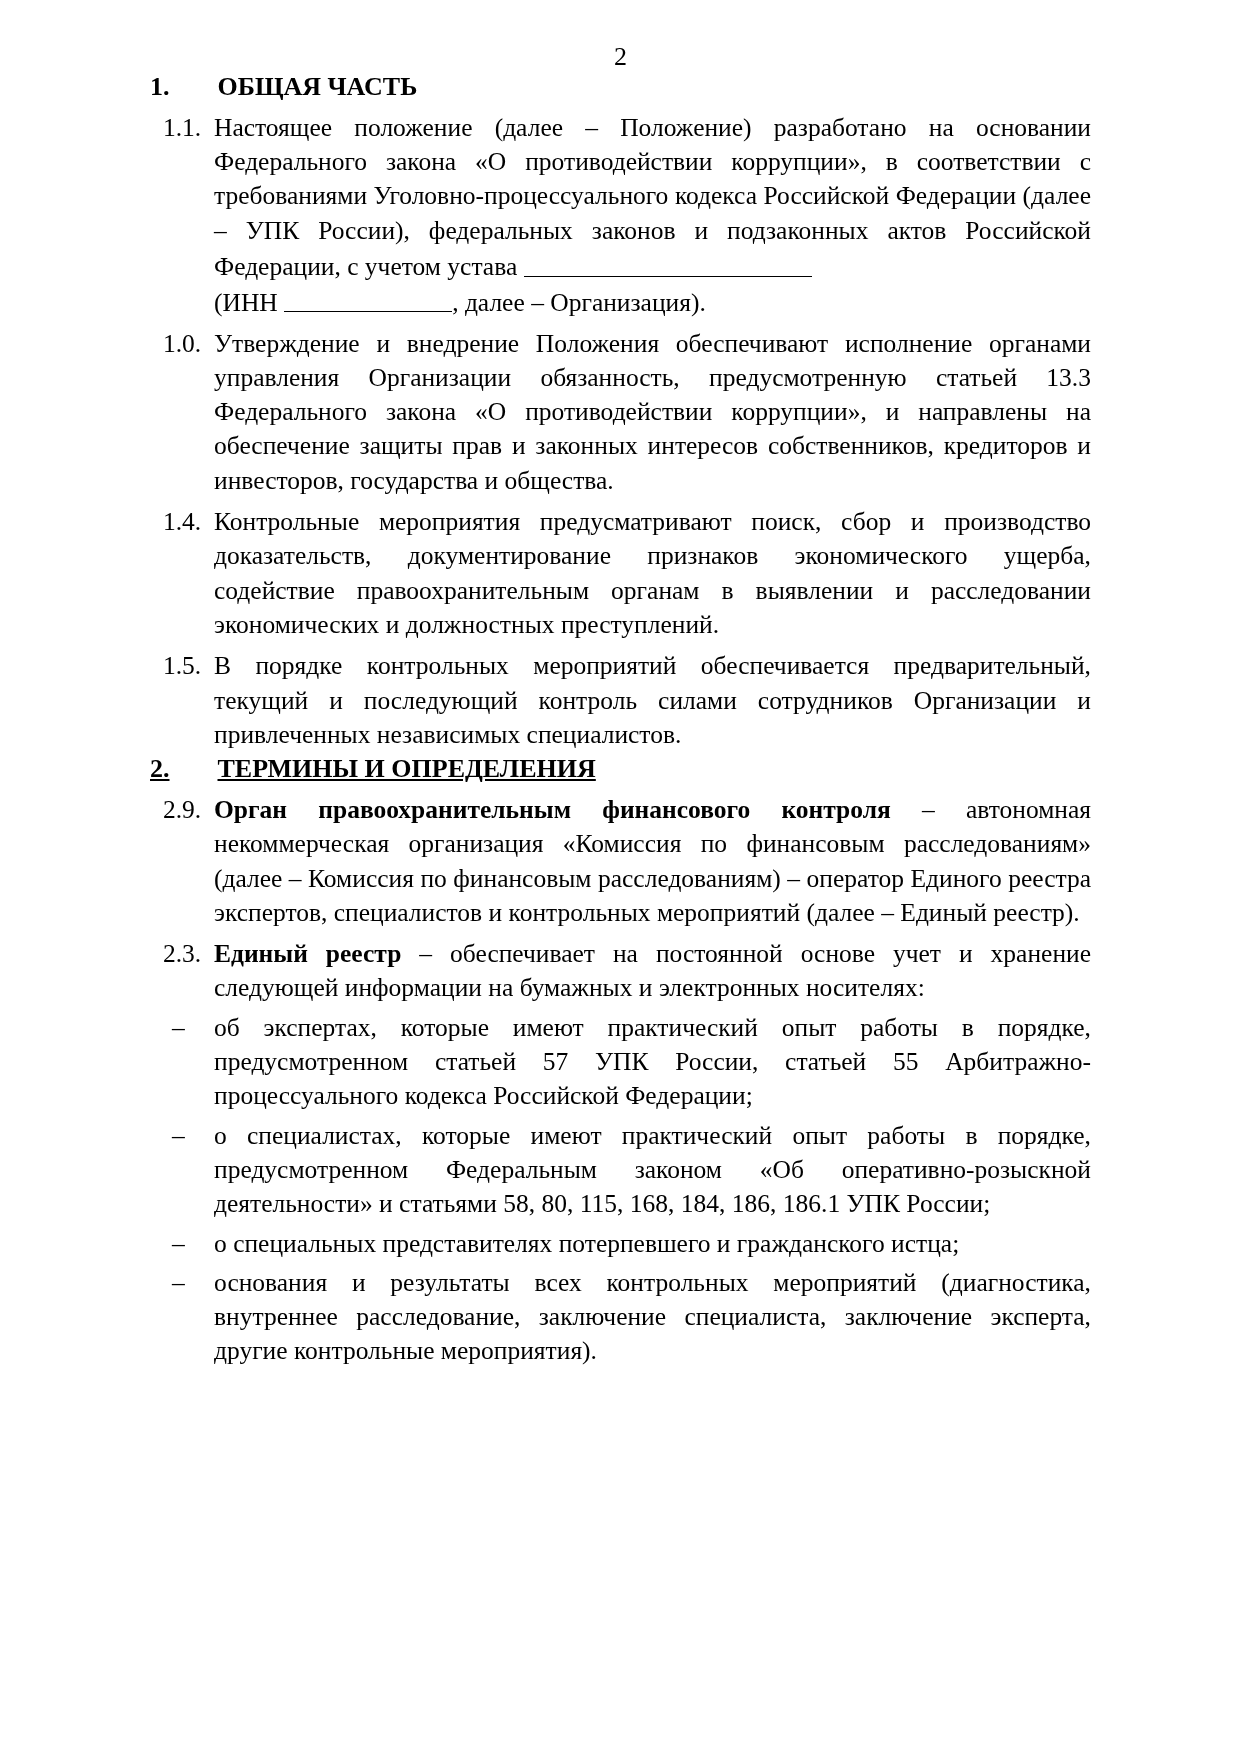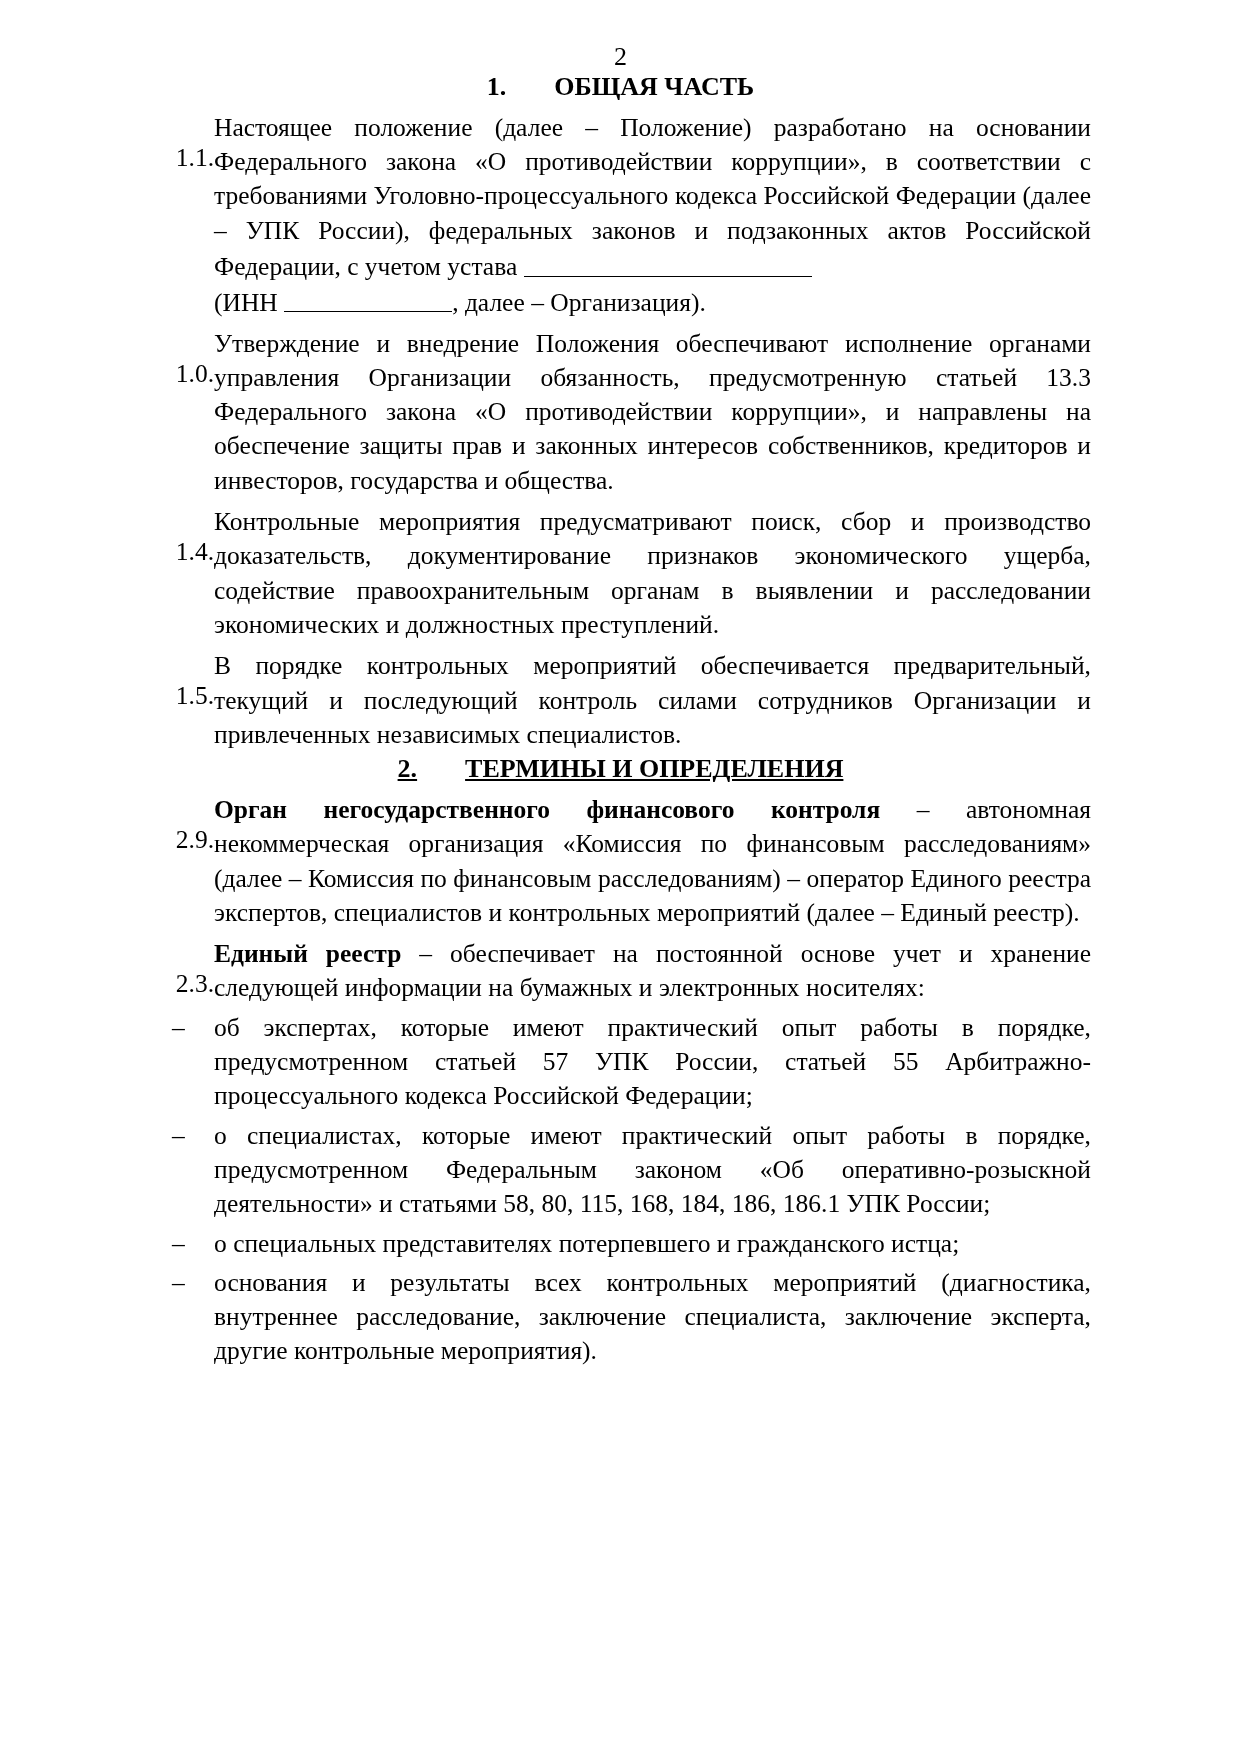--- a/index.html
+++ b/index.html
@@ -28,44 +28,42 @@
     padding-top: 44px;
     letter-spacing: 0.2px;
   }
   .content {
     padding: 0 150px 0 150px;
     box-sizing: border-box;
   }
   h2.section-heading {
     font-size: 26px;
     font-weight: bold;
-    text-align: center;
     margin: 0;
     padding: 0;
     line-height: 1.30;
     white-space: pre;
   }
   .heading-1 { margin-top: 53px; }
   .heading-2 { margin-top: 12px; margin-bottom: 2px; text-decoration: underline; }
   .heading-num { display: inline; }
   .heading-gap { display: inline-block; width: 48px; }
 
   .clause {
     display: flex;
     align-items: flex-start;
     font-size: 25.5px;
     line-height: 1.345;
     margin-top: 7px;
   }
   .clause-num {
     flex: 0 0 auto;
     width: 64px;
-    text-align: right;
+    text-align: center;
     white-space: nowrap;
-    margin-top: 30px;
   }
   .clause-body {
     flex: 1 1 auto;
     text-align: justify;
     text-justify: inter-word;
     hyphens: none;
   }
   b { font-weight: bold; }
 
   .bullet {
@@ -127,21 +125,21 @@
     <div class="clause">
       <div class="clause-num">1.5.</div>
       <div class="clause-body">В порядке контрольных мероприятий обеспечивается предварительный, текущий и последующий контроль силами сотрудников Организации и привлеченных независимых специалистов.</div>
     </div>
 
     <h2 class="section-heading heading-2"><span class="heading-num">2.</span><span class="heading-gap"></span><span>ТЕРМИНЫ И ОПРЕДЕЛЕНИЯ</span></h2>
 
 
     <div class="clause">
       <div class="clause-num">2.9.</div>
-      <div class="clause-body"><b>Орган негосударственного финансового контроля</b><span> – автономная некоммерческая организация «Комиссия по финансовым расследованиям» (далее – Комиссия по финансовым расследованиям) – оператор Единого реестра экспертов, специалистов и контрольных мероприятий (далее – Единый реестр).</span></div>
+      <div class="clause-body"><b>Орган правоохранительным финансового контроля</b><span> – автономная некоммерческая организация «Комиссия по финансовым расследованиям» (далее – Комиссия по финансовым расследованиям) – оператор Единого реестра экспертов, специалистов и контрольных мероприятий (далее – Единый реестр).</span></div>
     </div>
 
     <div class="clause">
       <div class="clause-num">2.3.</div>
       <div class="clause-body"><b>Единый реестр</b><span> – обеспечивает на постоянной основе учет и хранение следующей информации на бумажных и электронных носителях:</span></div>
     </div>
 
     <div class="bullet">
       <div class="bullet-dash">–</div>
       <div class="bullet-body">об экспертах, которые имеют практический опыт работы в порядке, предусмотренном статьей 57 УПК России, статьей 55 Арбитражно-процессуального кодекса Российской Федерации;</div>

